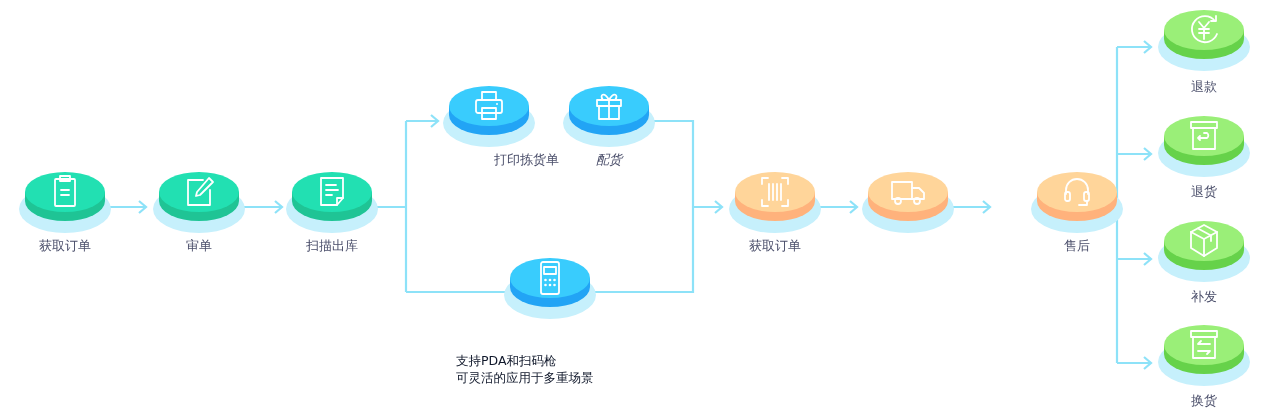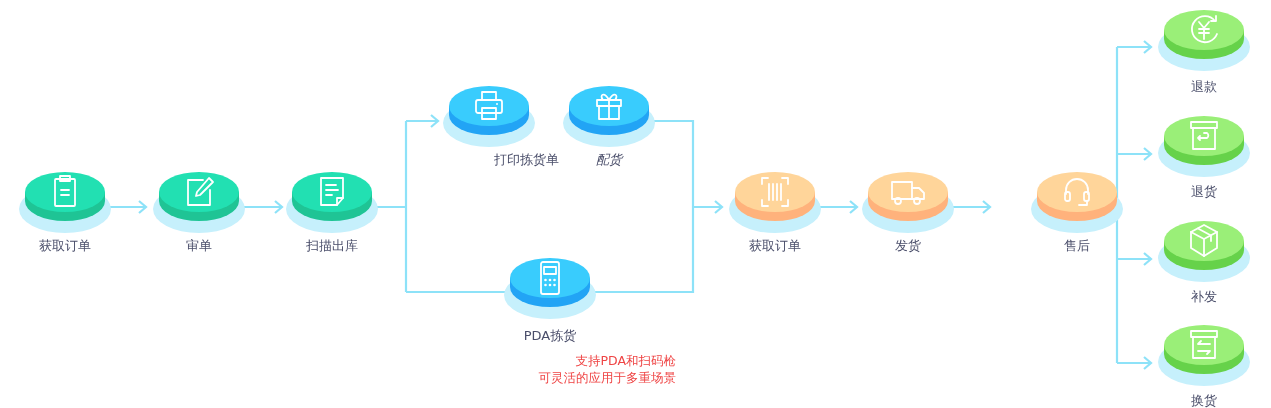--- a/index.html
+++ b/index.html
@@ -3,21 +3,21 @@
   <meta charset="utf-8">
   <style>
     html, body { margin: 0; padding: 0; background: #ffffff; }
     body { width: 1271px; height: 408px; position: relative; overflow: hidden; font-family: "DejaVu Sans", "Liberation Sans", sans-serif; }
     #stage { position: absolute; left: 0; top: 0; width: 1271px; height: 408px; }
     .connectors { position: absolute; left: 0; top: 0; }
     .node { position: absolute; width: 96px; height: 66px; }
     .node svg.disc { position: absolute; left: 0; top: 0; }
     .node .icon { position: absolute; left: 28px; top: 2px; width: 40px; height: 40px; }
     .label { position: absolute; width: 140px; text-align: center; font-size: 13px; color: #4a4e6a; white-space: nowrap; }
-    .note { position: absolute; width: 220px; text-align: right; font-size: 12.5px; color: #ef4444; line-height: 17px; }
+    .note { position: absolute; width: 220px; text-align: left; font-size: 12.5px; color: #0f172a; line-height: 17px; }
   </style>
 </head>
 <body>
 
 <div id="stage">
   <svg class="connectors" width="1271" height="408">
     <g fill="none" stroke="#8de2f8" stroke-width="2.2" stroke-linejoin="miter">
 
       <path d="M108 207 H146"></path>
       <path d="M139 201 L146 207 L139 213"></path>
@@ -126,21 +126,20 @@
           <rect x="14" y="9" width="12" height="7" fill="none" stroke="#ffffff" stroke-width="1.8" stroke-linecap="round" stroke-linejoin="round"></rect>
           <g fill="#fff">
             <circle cx="15.5" cy="22" r="1.3"></circle>
             <circle cx="20" cy="22" r="1.3"></circle>
             <circle cx="24.5" cy="22" r="1.3"></circle>
             <circle cx="15.5" cy="27" r="1.3"></circle>
             <circle cx="20" cy="27" r="1.3"></circle>
             <circle cx="24.5" cy="27" r="1.3"></circle>
           </g>
         </svg>
-     <div class="label" style="left:-22px; top:71px;">PDA拣货</div>
       </div>
       <div class="node" style="left: 727px; top: 170px;">
         <svg class="disc" width="96" height="66">
        <ellipse cx="48" cy="39" rx="46" ry="24" fill="#c6f0fc"></ellipse>
        <ellipse cx="48" cy="31" rx="40" ry="20" fill="#ffb27c"></ellipse>
        <rect x="8" y="22" width="80" height="9" fill="#ffb27c"></rect>
        <ellipse cx="48" cy="22" rx="40" ry="20" fill="#ffd59a"></ellipse>
      </svg>
      <svg class="icon" viewBox="0 0 40 40" width="40" height="40">
           <path d="M7 12 V6 H13 M27 6 H33 V12 M33 28 V34 H27 M13 34 H7 V28" fill="none" stroke="#ffffff" stroke-width="1.8" stroke-linecap="round" stroke-linejoin="round"></path>
@@ -154,21 +153,20 @@
        <ellipse cx="48" cy="31" rx="40" ry="20" fill="#ffb27c"></ellipse>
        <rect x="8" y="22" width="80" height="9" fill="#ffb27c"></rect>
        <ellipse cx="48" cy="22" rx="40" ry="20" fill="#ffd59a"></ellipse>
      </svg>
      <svg class="icon" viewBox="0 0 40 40" width="40" height="40">
           <path d="M4 10 H24 V27 H4 Z" fill="none" stroke="#ffffff" stroke-width="1.8" stroke-linecap="round" stroke-linejoin="round"></path>
           <path d="M24 16 H31 L36 21 V27 H24" fill="none" stroke="#ffffff" stroke-width="1.8" stroke-linecap="round" stroke-linejoin="round"></path>
           <circle cx="10" cy="29" r="3" fill="none" stroke="#ffffff" stroke-width="1.8" stroke-linecap="round" stroke-linejoin="round"></circle>
           <circle cx="29" cy="29" r="3" fill="none" stroke="#ffffff" stroke-width="1.8" stroke-linecap="round" stroke-linejoin="round"></circle>
         </svg>
-     <div class="label" style="left:-22px; top:67px;">发货</div>
       </div>
       <div class="node" style="left: 1029px; top: 170px;">
         <svg class="disc" width="96" height="66">
        <ellipse cx="48" cy="39" rx="46" ry="24" fill="#c6f0fc"></ellipse>
        <ellipse cx="48" cy="31" rx="40" ry="20" fill="#ffb27c"></ellipse>
        <rect x="8" y="22" width="80" height="9" fill="#ffb27c"></rect>
        <ellipse cx="48" cy="22" rx="40" ry="20" fill="#ffd59a"></ellipse>
      </svg>
      <svg class="icon" viewBox="0 0 40 40" width="40" height="40">
           <path d="M9 22 V18 A11 11 0 0 1 31 18 V22" fill="none" stroke="#ffffff" stroke-width="1.8" stroke-linecap="round" stroke-linejoin="round"></path>

